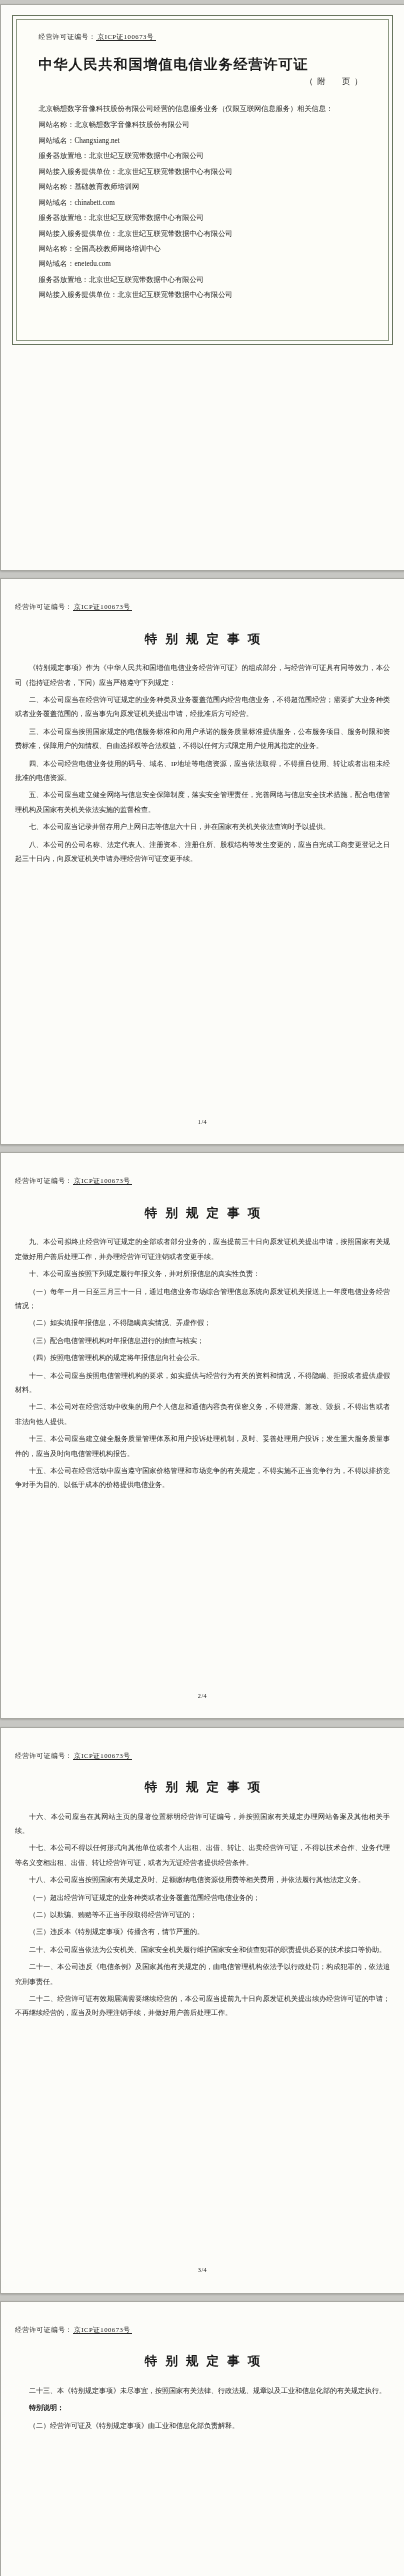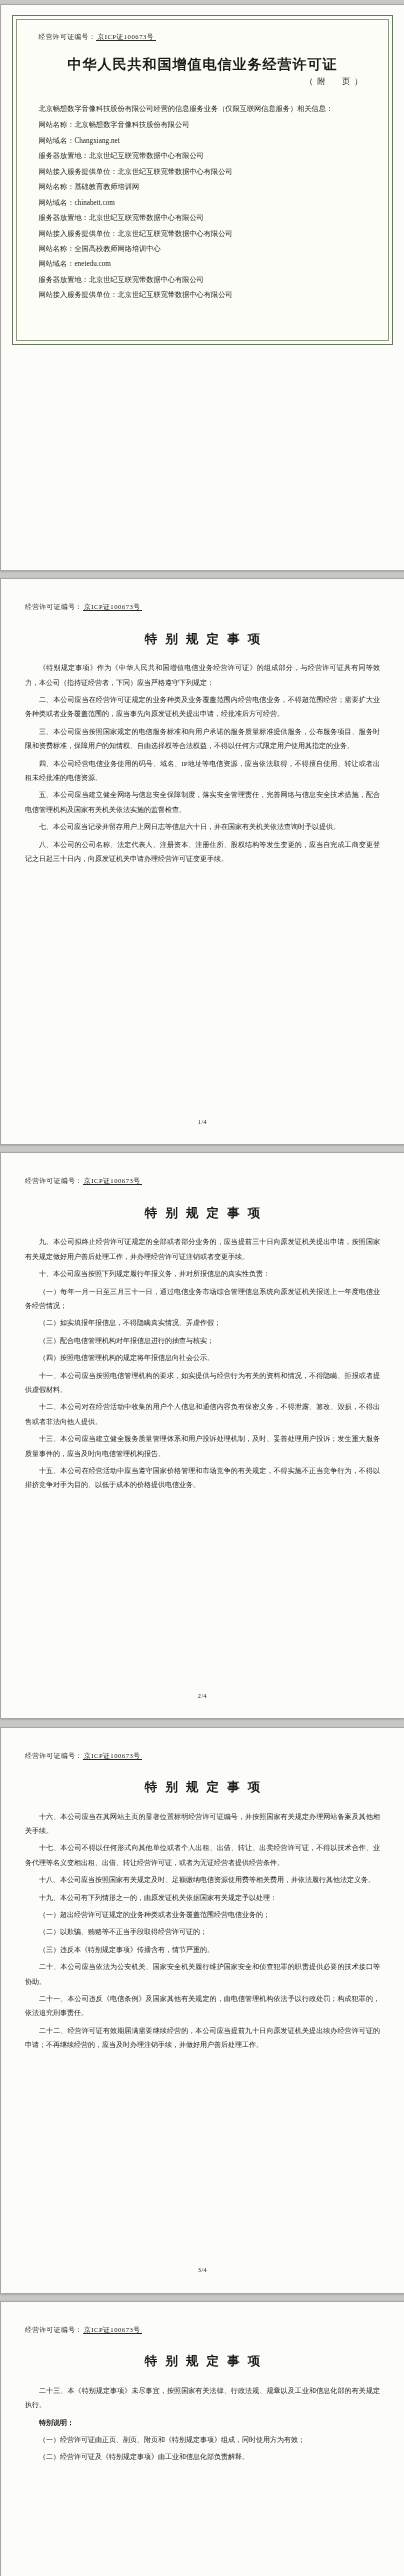--- a/index.html
+++ b/index.html
@@ -38,21 +38,21 @@
     padding: 13.4px 21.6px 36px 21.6px;
     background: #fdfdf8;
   }
   .cert-header { font-size: 6.7px; letter-spacing: 0.5px; }
   .lic-no {
     border-bottom: 0.5px solid #2a2a2a;
     padding: 0 1.5px;
   }
   .cert-title {
     margin: 13.4px 0 2.1px 0;
-    text-align: center;
+    text-align: left;
     font-size: 14px;
     font-weight: 700;
     letter-spacing: 1px;
   }
   .cert-subtitle {
     text-align: right;
     font-size: 8.2px;
     letter-spacing: 4.1px;
     margin-bottom: 15.5px;
   }
@@ -63,21 +63,21 @@
     text-align: justify;
   }
   .cert-entries .entry {
     font-size: 7.2px;
     line-height: 2.15;
   }
   .entry-label { }
   .entry-value { }
 
   
-  .prov-page { padding: 24px 24px; }
+  .prov-page { padding: 24px 14px; }
   .prov-header { font-size: 6.7px; letter-spacing: 0.5px; }
   .prov-title {
     margin: 18.5px 0 13.4px 0;
     text-align: center;
     font-size: 12.4px;
     font-weight: 700;
     letter-spacing: 8.2px;
     text-indent: 8.2px;
   }
   .prov-body p {
@@ -229,21 +229,20 @@
     </div>
     <h2 class="prov-title">特别规定事项</h2>
     <div class="prov-body">
 
         <p class="para">十六、本公司应当在其网站主页的显著位置标明经营许可证编号，并按照国家有关规定办理网站备案及其他相关手续。</p>
 
         <p class="para">十七、本公司不得以任何形式向其他单位或者个人出租、出借、转让、出卖经营许可证，不得以技术合作、业务代理等名义变相出租、出借、转让经营许可证，或者为无证经营者提供经营条件。</p>
 
         <p class="para">十八、本公司应当按照国家有关规定及时、足额缴纳电信资源使用费等相关费用，并依法履行其他法定义务。</p>
 
-        <p class="para">十九、本公司有下列情形之一的，由原发证机关依据国家有关规定予以处理：</p>
 
         <p class="sub">（一）超出经营许可证规定的业务种类或者业务覆盖范围经营电信业务的；</p>
 
         <p class="sub">（二）以欺骗、贿赂等不正当手段取得经营许可证的；</p>
 
         <p class="sub">（三）违反本《特别规定事项》传播含有，情节严重的。</p>
 
         <p class="para">二十、本公司应当依法为公安机关、国家安全机关履行维护国家安全和侦查犯罪的职责提供必要的技术接口等协助。</p>
 
         <p class="para">二十一、本公司违反《电信条例》及国家其他有关规定的，由电信管理机构依法予以行政处罚；构成犯罪的，依法追究刑事责任。</p>
@@ -257,21 +256,20 @@
     <div class="prov-header">
       <span>经营许可证编号：</span><span class="lic-no">京ICP证100673号</span>
     </div>
     <h2 class="prov-title">特别规定事项</h2>
     <div class="prov-body">
 
         <p class="para">二十三、本《特别规定事项》未尽事宜，按照国家有关法律、行政法规、规章以及工业和信息化部的有关规定执行。</p>
 
         <p class="note-head">特别说明：</p>
 
-        <p class="sub">（一）经营许可证由正页、副页、附页和《特别规定事项》组成，同时使用方为有效；</p>
 
         <p class="sub">（二）经营许可证及《特别规定事项》由工业和信息化部负责解释。</p>
       </div>
 
   </section>
 
 </div>
 
 
 </body></html>

